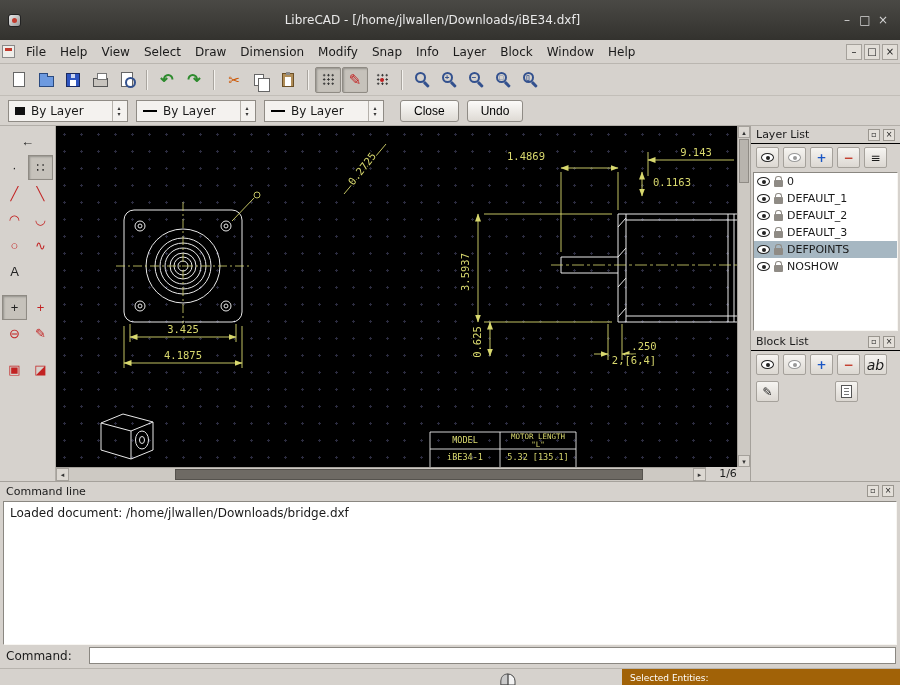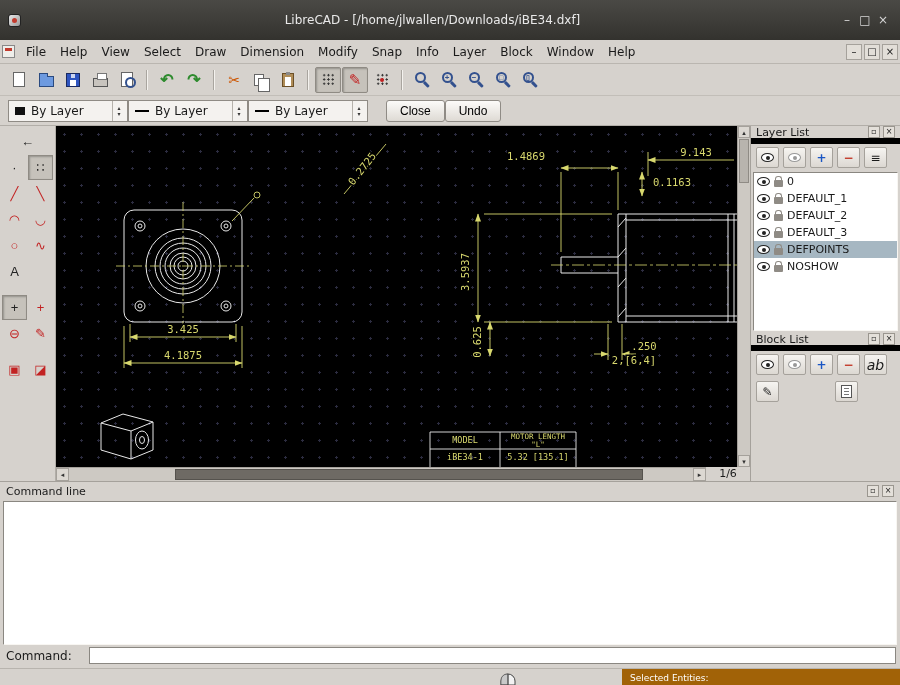--- a/index.html
+++ b/index.html
@@ -52,28 +52,28 @@
   .ic-snap::after{content:"";position:absolute;left:4.5px;top:4.5px;width:4px;height:4px;background:#c22222;border-radius:50%}
   .loupe{width:11px;height:11px;border:2px solid #33518e;border-radius:50%;top:-2px;left:-2px}
   .loupe::after{content:"";position:absolute;width:7px;height:2.5px;background:#33518e;transform:rotate(45deg);right:-6px;bottom:-4px;border-radius:1px}
   .loupe::before{position:absolute;font-size:8px;font-weight:bold;color:#33518e;left:0;top:-1px;line-height:9px;width:7px;text-align:center}
   .loupe-plus::before{content:"+"}
   .loupe-minus::before{content:"−"}
   .loupe-win::before{content:"□";font-size:7px}
   .loupe-page::before{content:"▯";font-size:7px}
 
   
-  .optbar{height:30px;display:flex;align-items:center;gap:0;padding:0 8px;border-bottom:1px solid #b2aea8;flex:none}
+  .optbar{height:30px;display:flex;align-items:center;gap:8px;padding:0 8px;border-bottom:1px solid #b2aea8;flex:none}
   .combo{width:120px;height:22px;background:#f4f2ef;border:1px solid #8f8b85;display:flex;align-items:center;padding:0 2px 0 6px}
   .combo .sw{width:14px;height:2px;background:#000;margin-right:6px}
   .combo .sw.box{width:10px;height:8px;background:#111}
   .combo .lbl{flex:1;font-size:12px}
   .combo .spin{width:13px;align-self:stretch;display:flex;flex-direction:column;align-items:center;justify-content:center;font-size:6px;line-height:6px;border-left:1px solid #b5b1ab;color:#333}
   .pushbtn{height:22px;padding:0 13px;border:1px solid #8f8b85;border-radius:3px;background:linear-gradient(#fcfbf9,#dedad4);font-size:12px}
-  .pushbtn.close{margin-left:18px}
+  .pushbtn.close{margin-left:8px}
 
   
   .main{height:355px;display:flex;flex:none}
   .ltools{width:56px;padding:3px 2px;display:grid;grid-template-columns:25px 25px;gap:1px;justify-content:center;align-content:flex-start;border-right:1px solid #b2aea8}
   .ltool{width:25px;height:25px;display:flex;align-items:center;justify-content:center;font-size:13px;background:transparent;border:1px solid transparent;color:#222}
   .ltool.wide{grid-column:1/3;width:51px}
   .ltool.red{color:#c22222}
   .ltool.pressed{background:#c6c2bb;border:1px solid #8f8b84;box-shadow:inset 1px 1px 2px rgba(0,0,0,.25)}
   .lgap{grid-column:1/3;height:9px}
   .lempty{width:25px;height:25px}
@@ -91,21 +91,21 @@
   .harrow{width:13px;font-size:7px;text-align:center;line-height:12px;background:#dcd8d2;border:1px solid #a5a19b;color:#333}
   .htrack{flex:1;position:relative}
   .hthumb{position:absolute;left:17%;width:75%;top:1px;bottom:1px;background:#6e6a64;border:1px solid #55524d}
   .pageind{width:44px;text-align:center;font-size:11px;line-height:14px}
 
   
   .rpanel{width:150px;border-left:1px solid #a5a19b;display:flex;flex-direction:column}
   .dpanel{display:flex;flex-direction:column;min-height:0}
   .layerpanel{height:207px;flex:none}
   .blockpanel{flex:1}
-  .phead{height:18px;display:flex;align-items:center;padding:0 5px;font-size:11px;border-bottom:6px solid #000000;flex:none}
+  .phead{height:18px;display:flex;align-items:center;padding:0 5px;font-size:11px;border-bottom:1px solid #000000;flex:none}
   .phead .sp{flex:1}
   .pbtn{width:12px;height:12px;font-size:8px;line-height:10px;text-align:center;border:1px solid #9a968f;background:#e4e0da;margin-left:3px}
   .ptools{display:flex;gap:4px;padding:3px 5px;flex:none}
   .ptool{width:23px;height:21px;border:1px solid #a5a19b;border-radius:2px;background:linear-gradient(#f6f4f1,#dcd8d2);display:flex;align-items:center;justify-content:center;font-size:12px}
   .ptool.plus{color:#1a56c4;font-weight:bold}
   .ptool.minus{color:#c43a2a;font-weight:bold}
   .ptool.small-text{font-size:14px;font-style:italic}
   .ptool.offset{margin-left:52px}
   .plist{flex:1;background:#fff;border:1px solid;border-color:#8a8781 #f8f6f2 #f8f6f2 #8a8781;margin:1px 2px 2px;overflow:hidden}
   .lrow{height:17px;display:flex;align-items:center;gap:4px;padding:0 3px;font-size:11px;white-space:nowrap}
@@ -511,20 +511,21 @@
   </div>
 
   <div class="cmdpanel">
     <div class="cmdhead">
       <span>Command line</span>
       <span class="sp" style="flex:1"></span>
       <span class="pbtn">▫</span>
       <span class="pbtn">×</span>
     </div>
     <div class="cmdarea">
+      <div>Loaded document: /home/jlwallen/Downloads/bridge.dxf</div>
     </div>
     <div class="cmdrow">
       <span>Command:</span>
       <input class="cmdinput" type="text" style="">
     </div>
   </div>
 
   <div class="statusbar">
     <div class="coords">
       <div>14.6245 , 9.8156</div>

